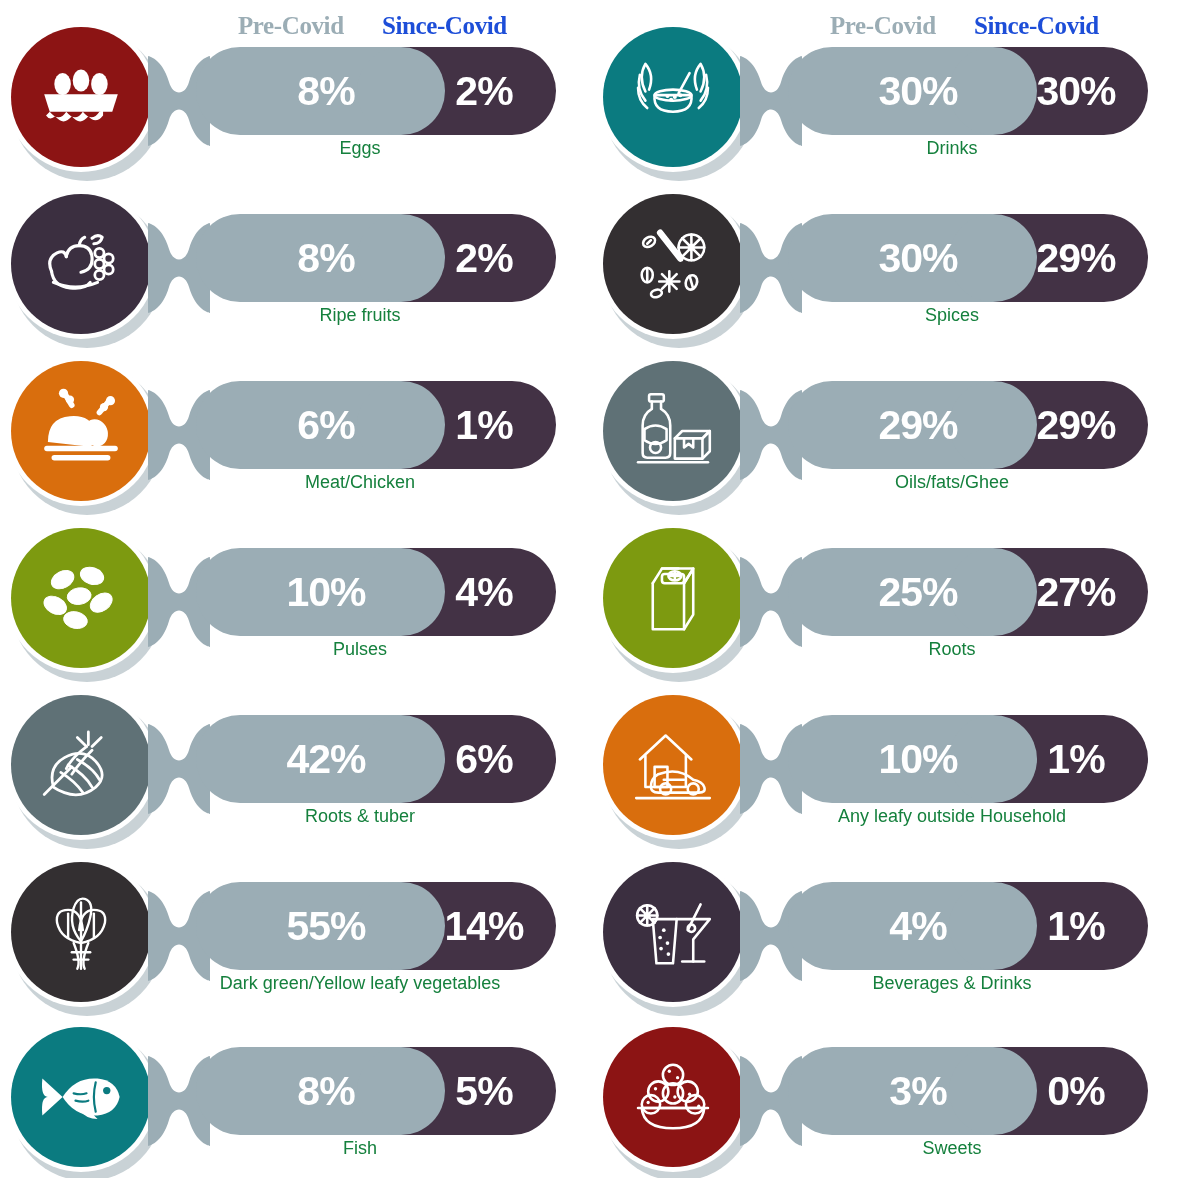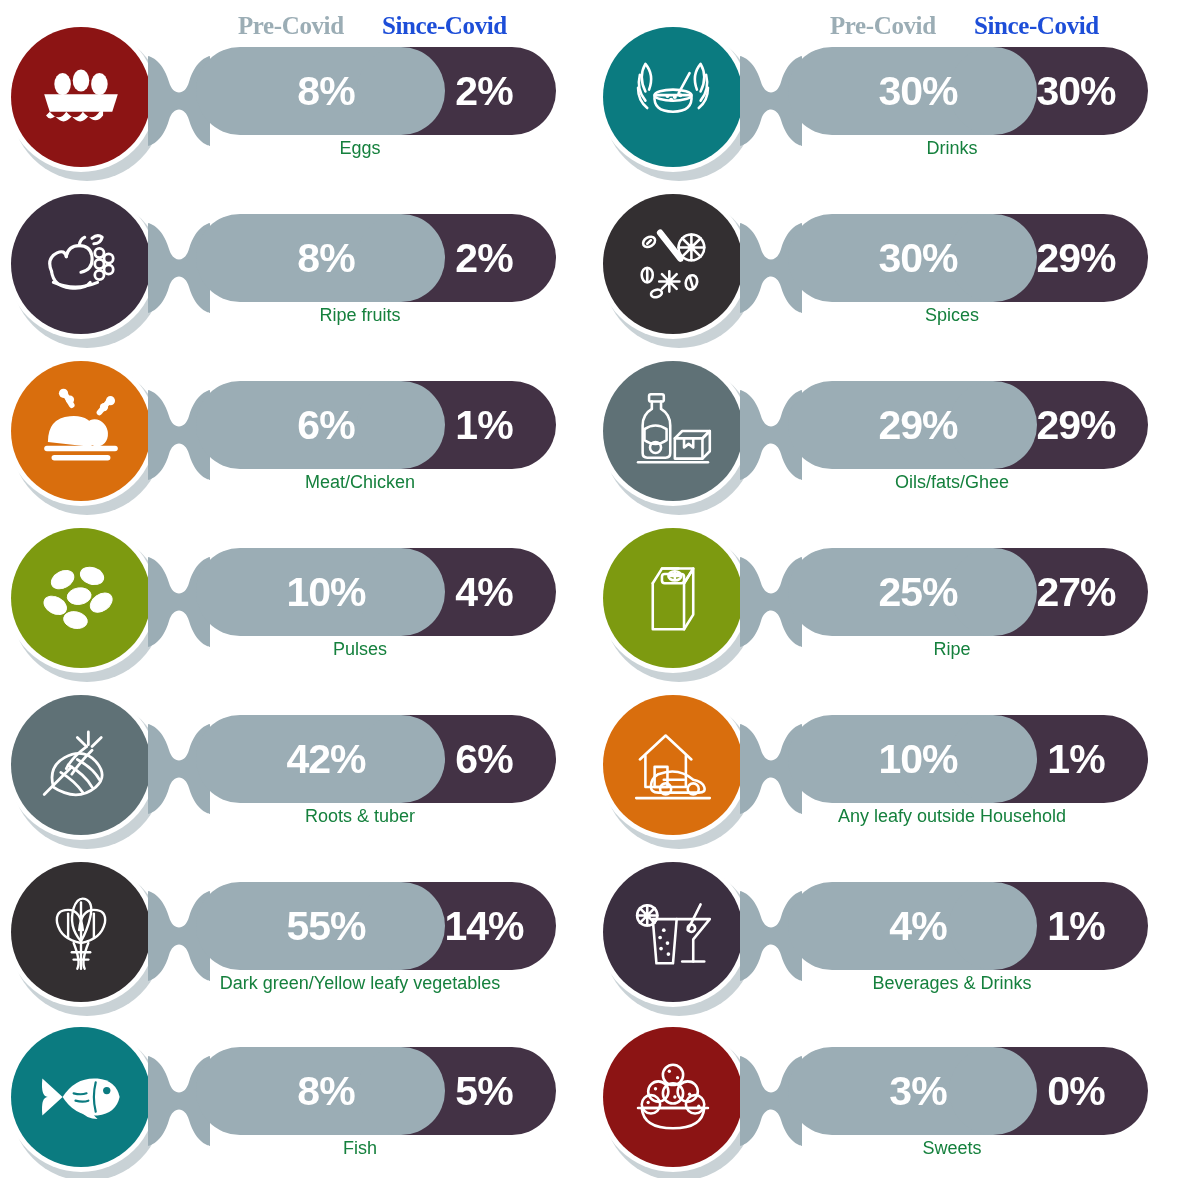--- a/index.html
+++ b/index.html
@@ -543,21 +543,21 @@
     </div>
         <div class="connector"><svg viewBox="0 0 62 90" width="62" height="90" preserveAspectRatio="none">
       <path d="M0 0 C0 0 14 2 21 26 C25 40 37 40 41 26 C48 2 62 0 62 0 L62 90 C62 90 48 88 41 64 C37 50 25 50 21 64 C14 88 0 90 0 90 Z" fill="#9badb5"></path>
     </svg></div>
         <div class="pill">
       <div class="pill-right"></div>
       <div class="pill-left"></div>
       <div class="val val-pre">25%</div>
       <div class="val val-since">27%</div>
     </div>
-        <div class="caption">Ripe</div>
+        <div class="caption">Roots</div>
       </div>
       <div class="row" style="top: 668px;">
         <div class="circle-wrap">
       <div class="circle-shadow"></div>
       <div class="circle-ring"></div>
       <div class="circle" style="background:#d96e0d">
 
     <svg viewBox="0 0 100 100">
       <g fill="none" stroke="#fff" stroke-width="2.8" stroke-linecap="round" stroke-linejoin="round">
         <path d="M14 44 L42 18 L70 44"></path>

